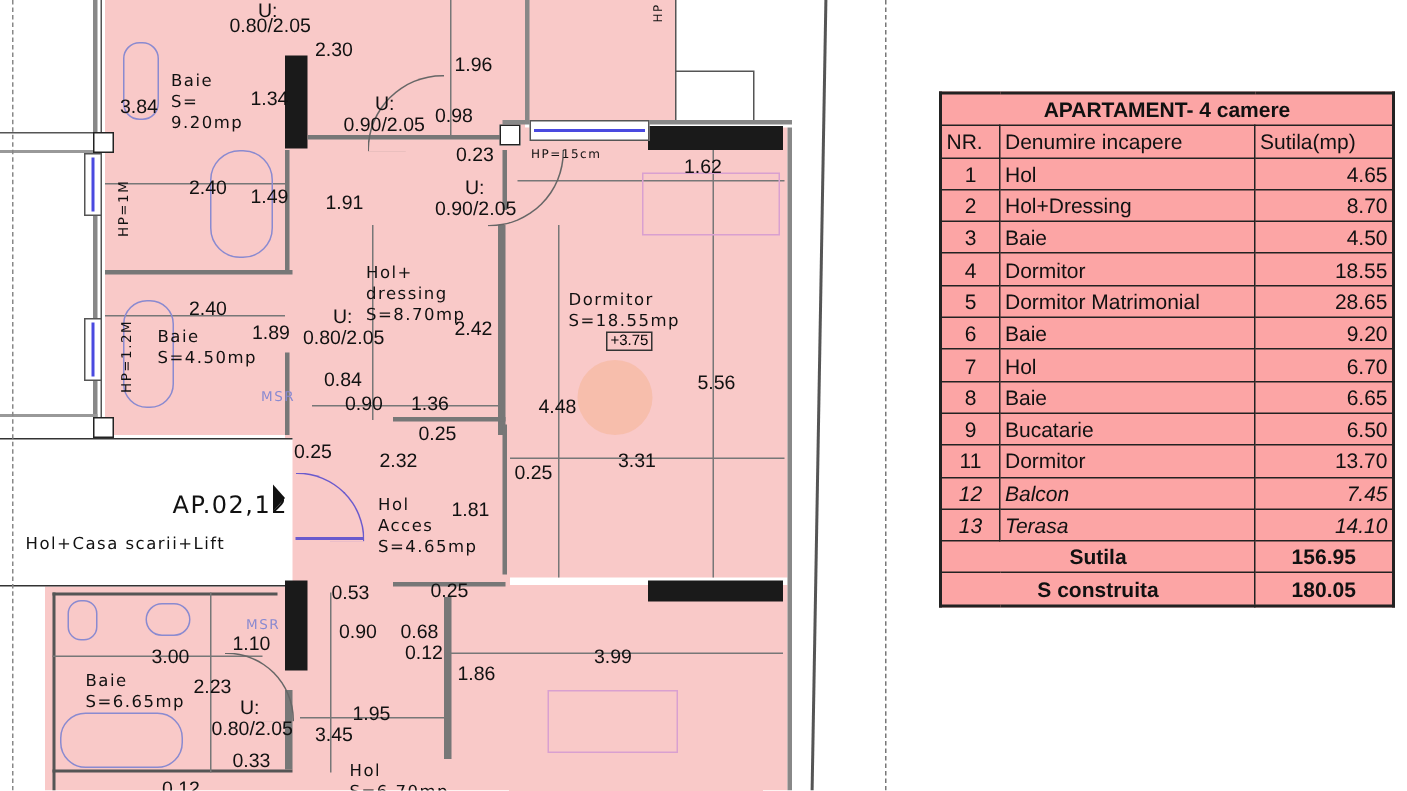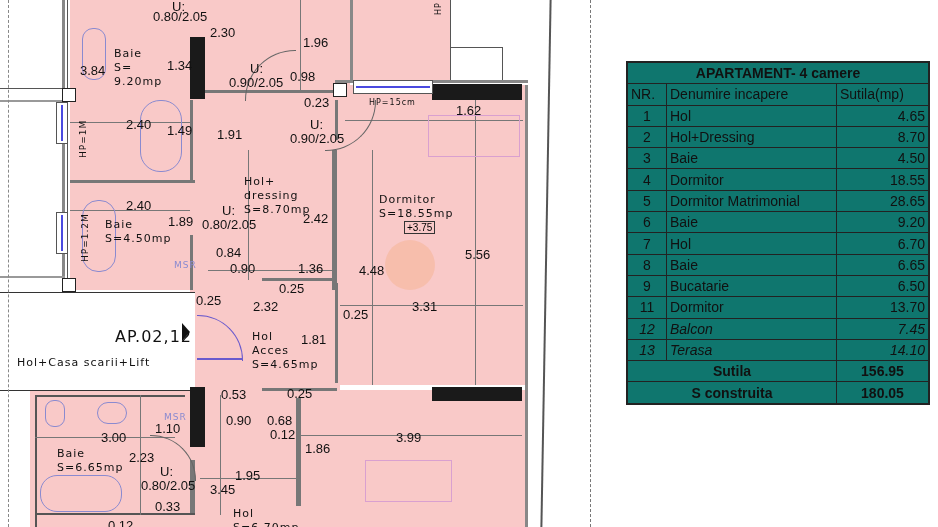--- a/index.html
+++ b/index.html
@@ -14,21 +14,21 @@
   .msr{position:absolute;font-size:9px;color:#8a8ad0;font-family:"DejaVu Sans",sans-serif;letter-spacing:1px;}
   .level{position:absolute;font-size:10px;border:1px solid #333;padding:0 2px;background:#f9c9c8;}
   .window{position:absolute;background:#fff;border:1px solid #555;}
   .window .glass{position:absolute;background:#4a4ae0;}
   .xbox{position:absolute;border:1px solid #222;background:#fff;}
   .dash{position:absolute;border-left:1px dashed #777;}
   .wm{position:absolute;font-family:"Liberation Serif",serif;color:rgba(200,160,150,0.45);font-size:26px;letter-spacing:2px;line-height:1;}
   .wm-logo{position:absolute;width:50px;height:50px;border-radius:50%;background:rgba(245,180,150,0.55);}
   .tri{position:absolute;width:0;height:0;border-top:9px solid transparent;border-bottom:9px solid transparent;border-left:8px solid #111;}
   
-  .tbl{position:absolute;left:626px;top:61px;border-collapse:collapse;background:#0f766e;font-family:"Liberation Sans",sans-serif;font-size:14px;color:#111;}
+  .tbl{position:absolute;left:626px;top:61px;border-collapse:collapse;background:#fca5a5;font-family:"Liberation Sans",sans-serif;font-size:14px;color:#111;}
   .tbl td,.tbl th{border:1px solid #222;height:20.3px;padding:0 3px;line-height:1;}
   .tbl th.title{font-weight:bold;text-align:center;font-size:14px;}
   .tbl td.nr{text-align:center;width:32px;}
   .tbl td.name{width:163px;text-align:left;}
   .tbl td.val{width:85px;text-align:right;}
   .tbl tr.it td{font-style:italic;}
   .tbl tr.tot td{font-weight:bold;text-align:center;}
   .outer{border:2px solid #222 !important;}
 </style>
 </head>
@@ -137,21 +137,21 @@
   <div class="lbl" style="left:233px;top:507px;"><span>Hol</span><br><span>S=6.70mp</span></div>
   <div class="lbl" style="left:115px;top:327px;font-size:16px;">AP.02,12</div>
   <div class="tri" style="left:182px;top:323px;"></div>
   <div class="lbl" style="left:17px;top:356px;">Hol+Casa scarii+Lift</div>
 
   <div class="msr" style="left:174px;top:260px;">MSR</div>
   <div class="msr" style="left:164px;top:412px;">MSR</div>
 
   <div class="vlbl" style="left:78px;top:158px;">HP=1M</div>
   <div class="vlbl" style="left:80px;top:262px;">HP=1.2M</div>
-  <div class="lbl" style="left:369px;top:98px;font-size:8px;">HP=15cm</div>
+  <div class="lbl" style="left:354px;top:98px;font-size:8px;">HP=15cm</div>
   <div class="vlbl" style="left:434px;top:15px;font-size:8px;">HP</div>
 
   <div class="dim" style="left:172px;top:0px;">U:</div>
   <div class="dim" style="left:153px;top:10px;">0.80/2.05</div>
   <div class="dim" style="left:250px;top:62px;">U:</div>
   <div class="dim" style="left:229px;top:76px;">0.90/2.05</div>
   <div class="dim" style="left:310px;top:118px;">U:</div>
   <div class="dim" style="left:290px;top:132px;">0.90/2.05</div>
   <div class="dim" style="left:222px;top:204px;">U:</div>
   <div class="dim" style="left:202px;top:218px;">0.80/2.05</div>
@@ -168,21 +168,21 @@
   <div class="dim" style="left:167px;top:124px;">1.49</div>
   <div class="dim" style="left:217px;top:128px;">1.91</div>
   <div class="dim" style="left:456px;top:104px;">1.62</div>
   <div class="dim" style="left:126px;top:199px;">2.40</div>
   <div class="dim" style="left:168px;top:215px;">1.89</div>
   <div class="dim" style="left:303px;top:212px;">2.42</div>
   <div class="dim" style="left:359px;top:264px;">4.48</div>
   <div class="dim" style="left:465px;top:248px;">5.56</div>
   <div class="dim" style="left:216px;top:246px;">0.84</div>
   <div class="dim" style="left:230px;top:262px;">0.90</div>
-  <div class="dim" style="left:298px;top:262px;">1.36</div>
+  <div class="dim" style="left:274px;top:262px;">1.36</div>
   <div class="dim" style="left:279px;top:282px;">0.25</div>
   <div class="dim" style="left:196px;top:294px;">0.25</div>
   <div class="dim" style="left:253px;top:300px;">2.32</div>
   <div class="dim" style="left:412px;top:300px;">3.31</div>
   <div class="dim" style="left:343px;top:308px;">0.25</div>
   <div class="dim" style="left:301px;top:333px;">1.81</div>
   <div class="dim" style="left:221px;top:368px;margin-top:20px;">0.53</div>
   <div class="dim" style="left:287px;top:387px;">0.25</div>
   <div class="dim" style="left:155px;top:422px;">1.10</div>
   <div class="dim" style="left:226px;top:414px;">0.90</div>

